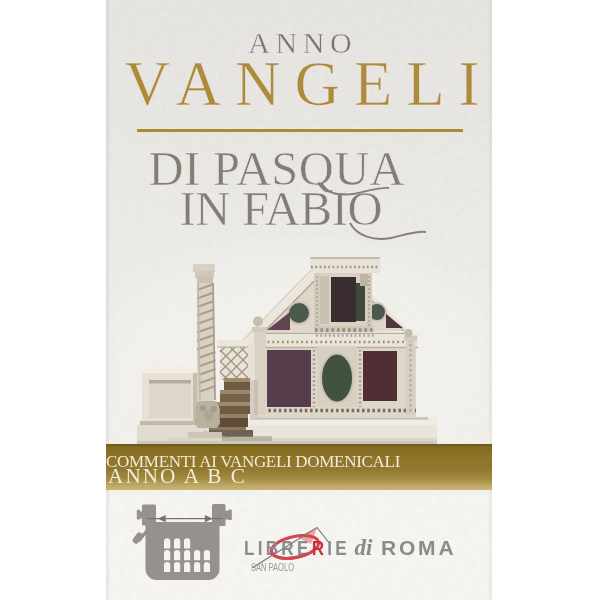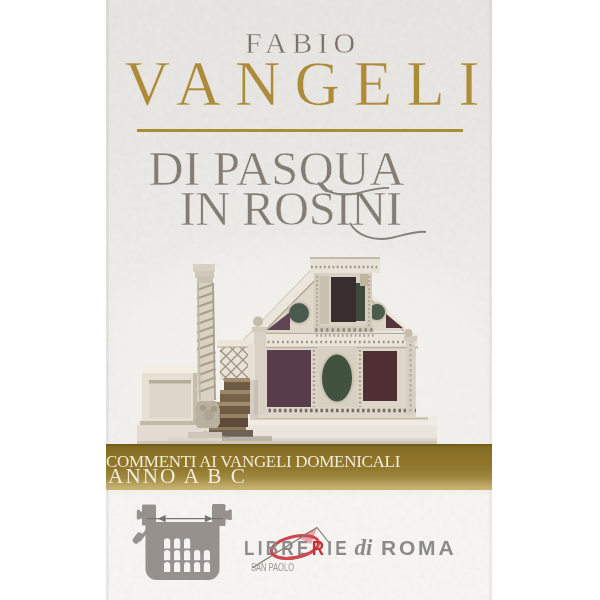--- a/index.html
+++ b/index.html
@@ -164,25 +164,25 @@
     <rect x="195" y="271" width="19" height="7" fill="#cfc7b8"></rect>
     <rect x="197" y="277" width="16" height="6" fill="#c9c1b1"></rect>
     <path d="M199 401 q-6 8 -3 15 q-3 7 2 12 h19 q5 -5 2 -12 q3 -7 -3 -15 z" fill="#b9b0a0"></path>
     <circle cx="203" cy="408" r="3" fill="#a59b89"></circle>
       <circle cx="214" cy="409" r="3.2" fill="#a59b89"></circle>
     <ellipse cx="209" cy="415" rx="5" ry="5.5" fill="#aca28f" opacity="0.8"></ellipse>
     <polygon points="204,431 232,438 204,438" fill="#a29a8a" opacity="0.7"></polygon>
     <rect x="188" y="432" width="34" height="6" fill="#cdc5b5"></rect>
   </svg>
 
-  <div class="fabio">FABIO</div>
+  <div class="fabio">ANNO</div>
   <div class="rosini">VANGELI</div>
   <div class="rule"></div>
   <div class="t1">DI PASQUA</div>
-  <div class="t2">IN ROSINI</div>
+  <div class="t2">IN FABIO</div>
 
   <svg style="position:absolute;left:0;top:0" width="600" height="600" viewBox="0 0 600 600" fill="none">
     <path d="M318 182.5 C 325 193.5, 341 196.5, 356 193.5 C 367 191, 380 187, 389 188" stroke="#86807a" stroke-width="1.9"></path>
     <path d="M350 223 C 357 236, 374 241.5, 391 238 C 404 235, 418 230.5, 426 232" stroke="#86807a" stroke-width="1.9"></path>
   </svg>
   <div id="banner">
     <div class="b1">COMMENTI AI VANGELI DOMENICALI</div>
     <div class="b2">ANNO A B C</div>
   </div>
 

